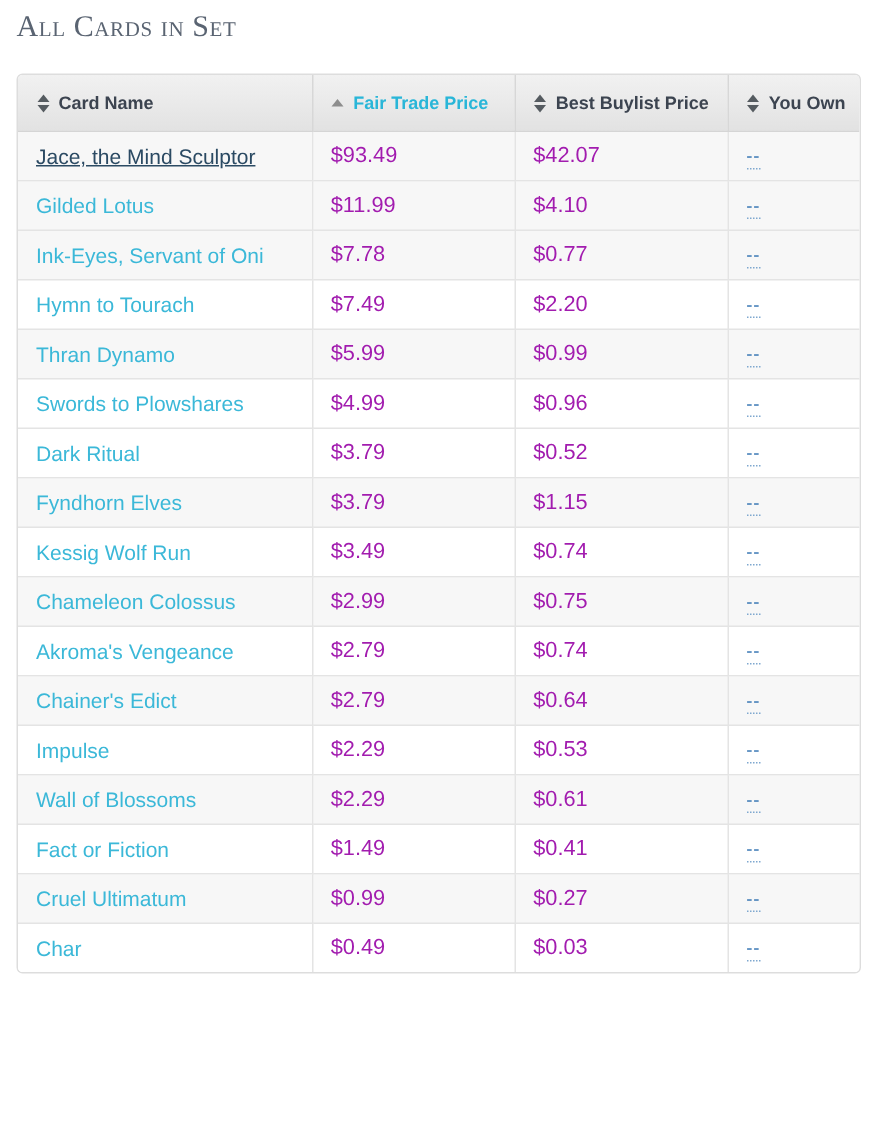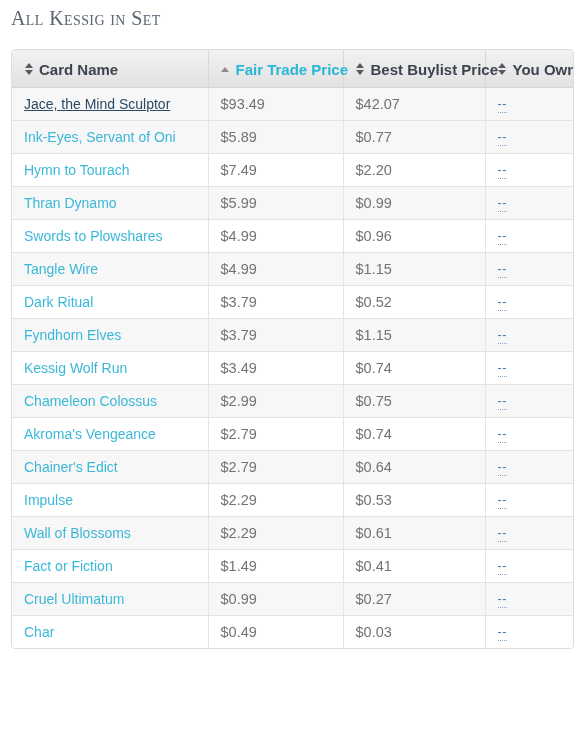--- a/index.html
+++ b/index.html
@@ -64,21 +64,21 @@
   col.c-own   { width: 88px;  }
 
   
   thead th {
     height: 37px;
     padding: 0 0 0 12px;
     margin: 13px;
     text-align: left;
     vertical-align: middle;
     font-weight: bold;
-    font-size: 15px;
+    font-size: 12px;
     color: #3c4450;
     background: linear-gradient(to bottom, #f1f1f1 0%, #eaeaea 48%, #e2e2e2 100%);
     border-right: 1px solid #d7d7d7;
     border-bottom: 1px solid #d5d5d5;
     white-space: nowrap;
     cursor: pointer;
     user-select: none;
   }
   thead th:last-child { border-right: none; }
   thead th.sorted { color: #29b6d8; }
@@ -118,21 +118,21 @@
     white-space: nowrap;
     overflow: hidden;
   }
   tbody td:last-child { border-right: none; }
   tbody tr:last-child td { border-bottom: none; }
 
   tbody tr.odd  td { background: #f7f7f7; }
   tbody tr.even td { background: #ffffff; }
 
   td.price {
-    color: #737373;
+    color: #a21caf;
     font-size: 14.5px;
   }
 
   a.card-link {
     color: #3bb8d8;
     text-decoration: none;
     font-size: 14px;
   }
   a.card-link.hovered {
     color: #2b4a63;
@@ -149,21 +149,21 @@
     padding-bottom: 1px;
     line-height: 1;
     display: inline-block;
   }
 </style>
 </head>
 <body>
 
 <div class="page">
 
-  <div class="page-title">All Kessig in Set</div>
+  <div class="page-title">All Cards in Set</div>
 
   <div class="table-wrap">
     <table class="cards">
       <colgroup>
         <col class="c-name">
         <col class="c-ftp">
         <col class="c-bbp">
         <col class="c-own">
       </colgroup>
       <thead>
@@ -191,22 +191,28 @@
         </tr>
       </thead>
       <tbody id="cards-body">
           <tr class="odd">
             <td><a class="card-link hovered" href="#">Jace, the Mind Sculptor</a></td>
             <td class="price">$93.49</td>
             <td class="price">$42.07</td>
             <td><a class="own-link" href="#">--</a></td>
           </tr>
           <tr class="odd">
+            <td><a class="card-link" href="#">Gilded Lotus</a></td>
+            <td class="price">$11.99</td>
+            <td class="price">$4.10</td>
+            <td><a class="own-link" href="#">--</a></td>
+          </tr>
+          <tr class="odd">
             <td><a class="card-link" href="#">Ink-Eyes, Servant of Oni</a></td>
-            <td class="price">$5.89</td>
+            <td class="price">$7.78</td>
             <td class="price">$0.77</td>
             <td><a class="own-link" href="#">--</a></td>
           </tr>
           <tr class="even">
             <td><a class="card-link" href="#">Hymn to Tourach</a></td>
             <td class="price">$7.49</td>
             <td class="price">$2.20</td>
             <td><a class="own-link" href="#">--</a></td>
           </tr>
           <tr class="odd">
@@ -214,26 +220,20 @@
             <td class="price">$5.99</td>
             <td class="price">$0.99</td>
             <td><a class="own-link" href="#">--</a></td>
           </tr>
           <tr class="even">
             <td><a class="card-link" href="#">Swords to Plowshares</a></td>
             <td class="price">$4.99</td>
             <td class="price">$0.96</td>
             <td><a class="own-link" href="#">--</a></td>
           </tr>
-          <tr class="odd">
-            <td><a class="card-link" href="#">Tangle Wire</a></td>
-            <td class="price">$4.99</td>
-            <td class="price">$1.15</td>
-            <td><a class="own-link" href="#">--</a></td>
-          </tr>
           <tr class="even">
             <td><a class="card-link" href="#">Dark Ritual</a></td>
             <td class="price">$3.79</td>
             <td class="price">$0.52</td>
             <td><a class="own-link" href="#">--</a></td>
           </tr>
           <tr class="odd">
             <td><a class="card-link" href="#">Fyndhorn Elves</a></td>
             <td class="price">$3.79</td>
             <td class="price">$1.15</td>

